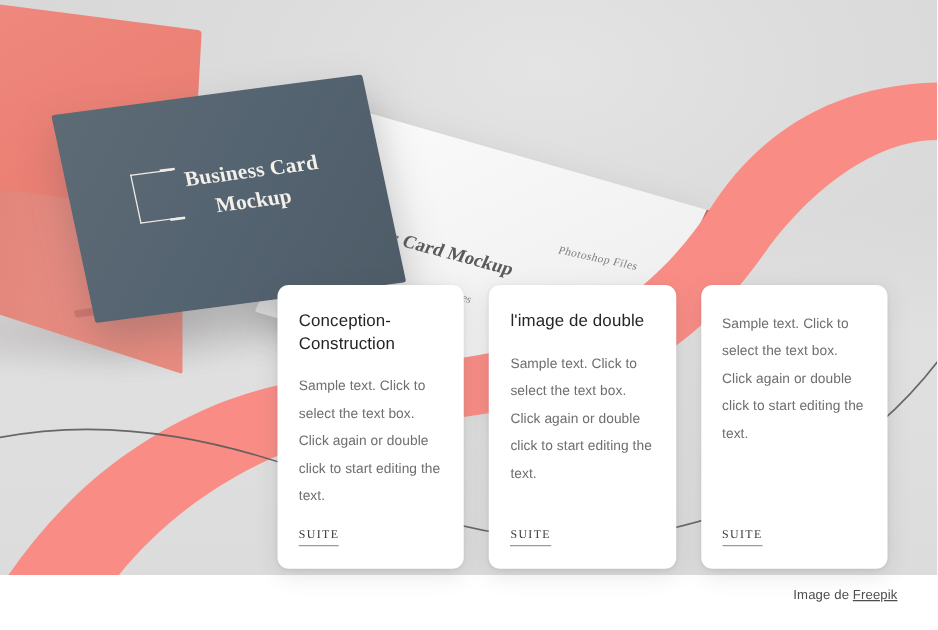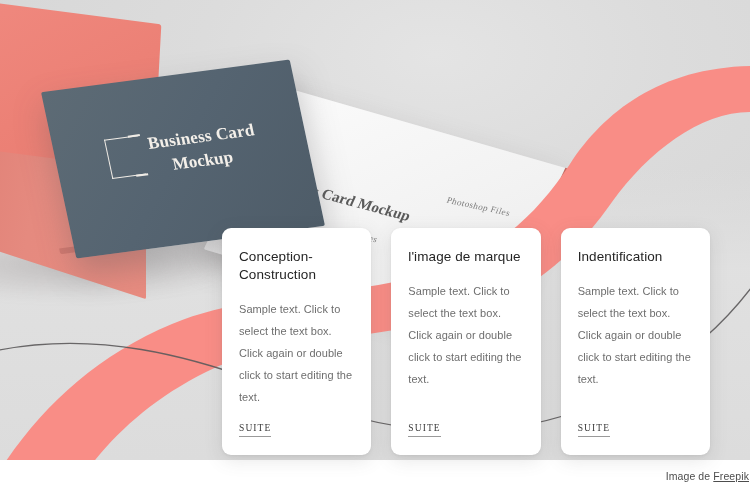--- a/index.html
+++ b/index.html
@@ -235,21 +235,21 @@
     border-bottom: 1px solid #9a9a9a;
     padding-bottom: 3px;
     align-self: flex-start;
     margin-top: auto;
     font-family: Liberation Serif, serif;
   }
 
   
   .credit {
     position: absolute;
-    right: 1px;
+    right: 32px;
     top: 470px;
     font-size: 10.5px;
     color: #4d4d4d;
     letter-spacing: .1px;
   }
   .credit a {
     color: #4d4d4d;
     text-decoration: underline;
   }
 </style>
@@ -306,27 +306,26 @@
 
   <div class="cards-row">
 
     <div class="fcard">
       <div class="fcard-title">Conception-Construction</div>
       <div class="fcard-body">Sample text. Click to select the text box. Click again or double click to start editing the text.</div>
       <a href="#" class="fcard-link">SUITE</a>
     </div>
 
     <div class="fcard">
-      <div class="fcard-title">l'image de marque</div>
+      <div class="fcard-title">l'image de double</div>
       <div class="fcard-body">Sample text. Click to select the text box. Click again or double click to start editing the text.</div>
       <a href="#" class="fcard-link">SUITE</a>
     </div>
 
     <div class="fcard">
-      <div class="fcard-title">Indentification</div>
       <div class="fcard-body">Sample text. Click to select the text box. Click again or double click to start editing the text.</div>
       <a href="#" class="fcard-link">SUITE</a>
     </div>
 
   </div>
 
   <div class="credit"><span>Image de </span><a href="#">Freepik</a></div>
 
 </div>
 

